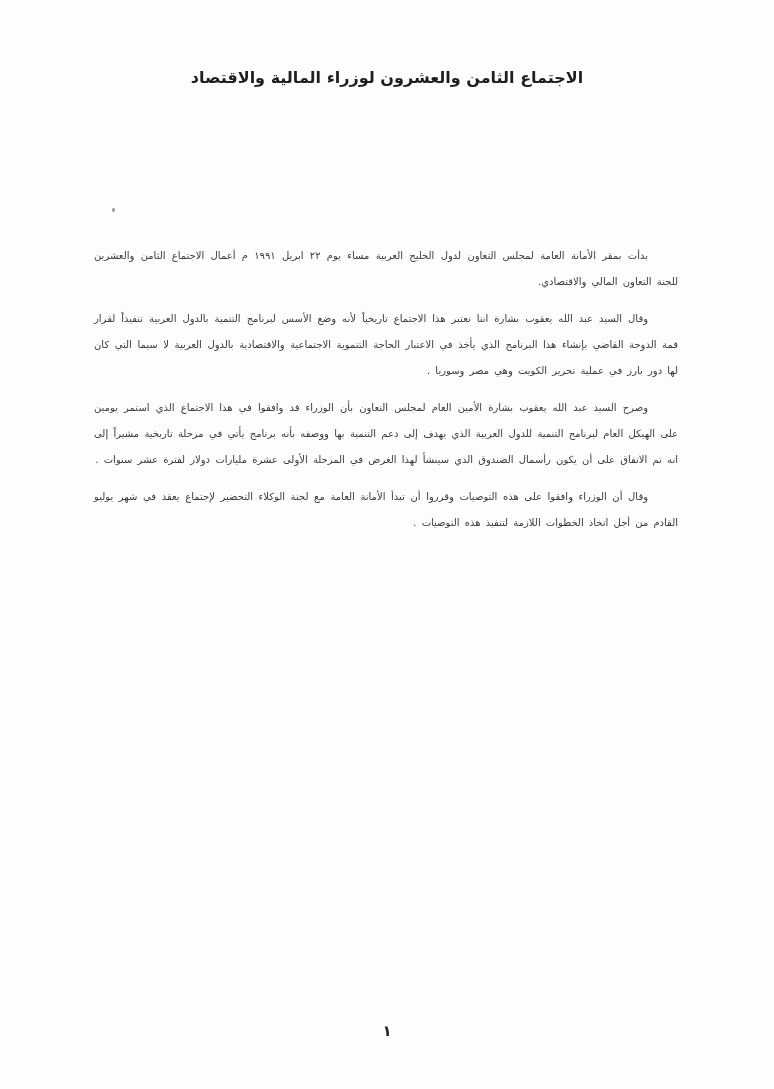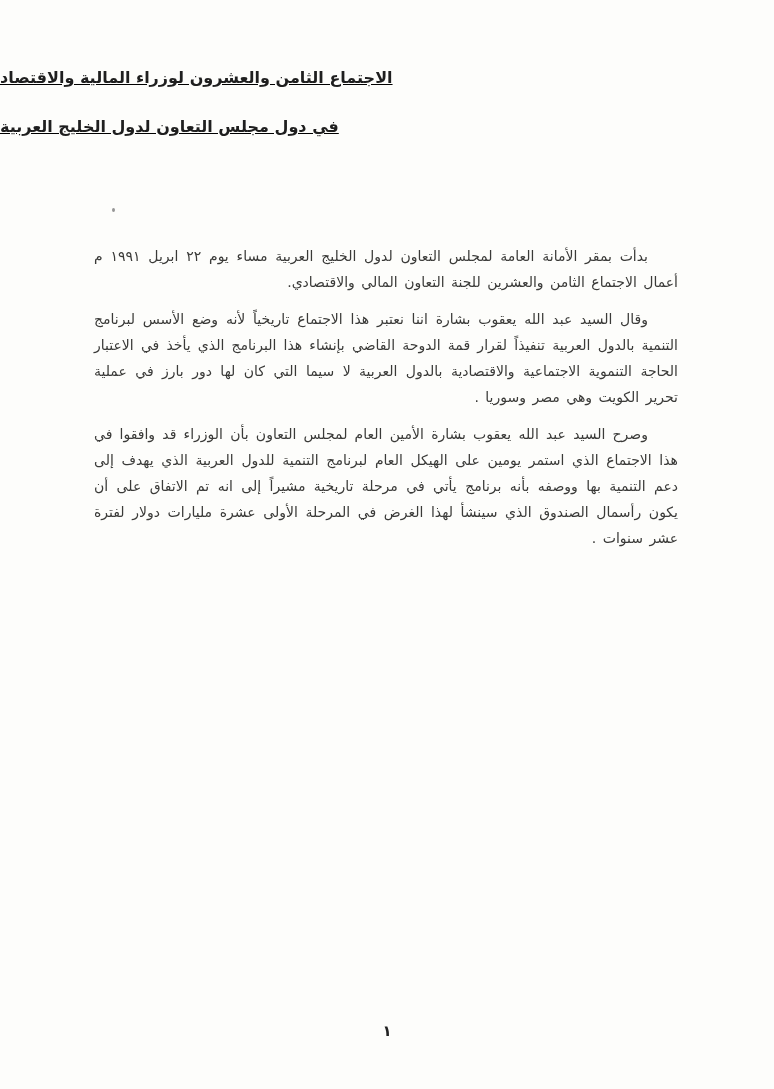--- a/index.html
+++ b/index.html
@@ -15,22 +15,21 @@
       background: #fdfdfb;
       overflow: hidden;
       font-family: "DejaVu Sans", sans-serif;
       direction: rtl;
     }
     .title-block {
       position: absolute;
       top: 68px;
       left: 0;
       right: 0;
-      text-align: left;
-      text-decoration: underline;
+      text-align: center;
     }
     .title-line {
       font-size: 16px;
       font-weight: bold;
       color: #1f1f1f;
       letter-spacing: 0.5px;
       margin: 0 0 29px 0;
       line-height: 20px;
     }
     .scan-artifact {
@@ -45,21 +44,21 @@
     }
     .body-block {
       position: absolute;
       top: 243px;
       right: 96px;
       left: 94px;
       text-align: justify;
       text-justify: inter-word;
     }
     .body-block p {
-      font-size: 14px;
+      font-size: 10px;
       line-height: 26px;
       color: #3a3a38;
       margin: 0 0 11px 0;
       text-indent: 30px;
       word-spacing: 2px;
     }
     .page-number {
       position: absolute;
       top: 1022px;
       left: 0;
@@ -70,26 +69,26 @@
       color: #222;
     }
   </style>
 </head>
 <body>
 
 <div class="page">
 
   <div class="title-block">
     <div class="title-line">الاجتماع الثامن والعشرون لوزراء المالية والاقتصاد</div>
-    <div class="title-line">في دول مجلس التعاون لدول الخليج العربية</div>
   </div>
 
   <span class="scan-artifact"></span>
 
   <div class="body-block">
     <p>بدأت بمقر الأمانة العامة لمجلس التعاون لدول الخليج العربية مساء يوم ٢٢ ابريل ١٩٩١ م أعمال الاجتماع الثامن والعشرين للجنة التعاون المالي والاقتصادي.</p>
     <p>وقال السيد عبد الله يعقوب بشارة اننا نعتبر هذا الاجتماع تاريخياً لأنه وضع الأسس لبرنامج التنمية بالدول العربية تنفيذاً لقرار قمة الدوحة القاضي بإنشاء هذا البرنامج الذي يأخذ في الاعتبار الحاجة التنموية الاجتماعية والاقتصادية بالدول العربية لا سيما التي كان لها دور بارز في عملية تحرير الكويت وهي مصر وسوريا .</p>
     <p>وصرح السيد عبد الله يعقوب بشارة الأمين العام لمجلس التعاون بأن الوزراء قد وافقوا في هذا الاجتماع الذي استمر يومين على الهيكل العام لبرنامج التنمية للدول العربية الذي يهدف إلى دعم التنمية بها ووصفه بأنه برنامج يأتي في مرحلة تاريخية مشيراً إلى انه تم الاتفاق على أن يكون رأسمال الصندوق الذي سينشأ لهذا الغرض في المرحلة الأولى عشرة مليارات دولار لفترة عشر سنوات .</p>
+    <p>وقال أن الوزراء وافقوا على هذه التوصيات وقرروا أن تبدأ الأمانة العامة مع لجنة الوكلاء التحضير لإجتماع يعقد في شهر يوليو القادم من أجل اتخاذ الخطوات اللازمة لتنفيذ هذه التوصيات .</p>
   </div>
 
   <div class="page-number">١</div>
 
 </div>
 
 </body></html>

